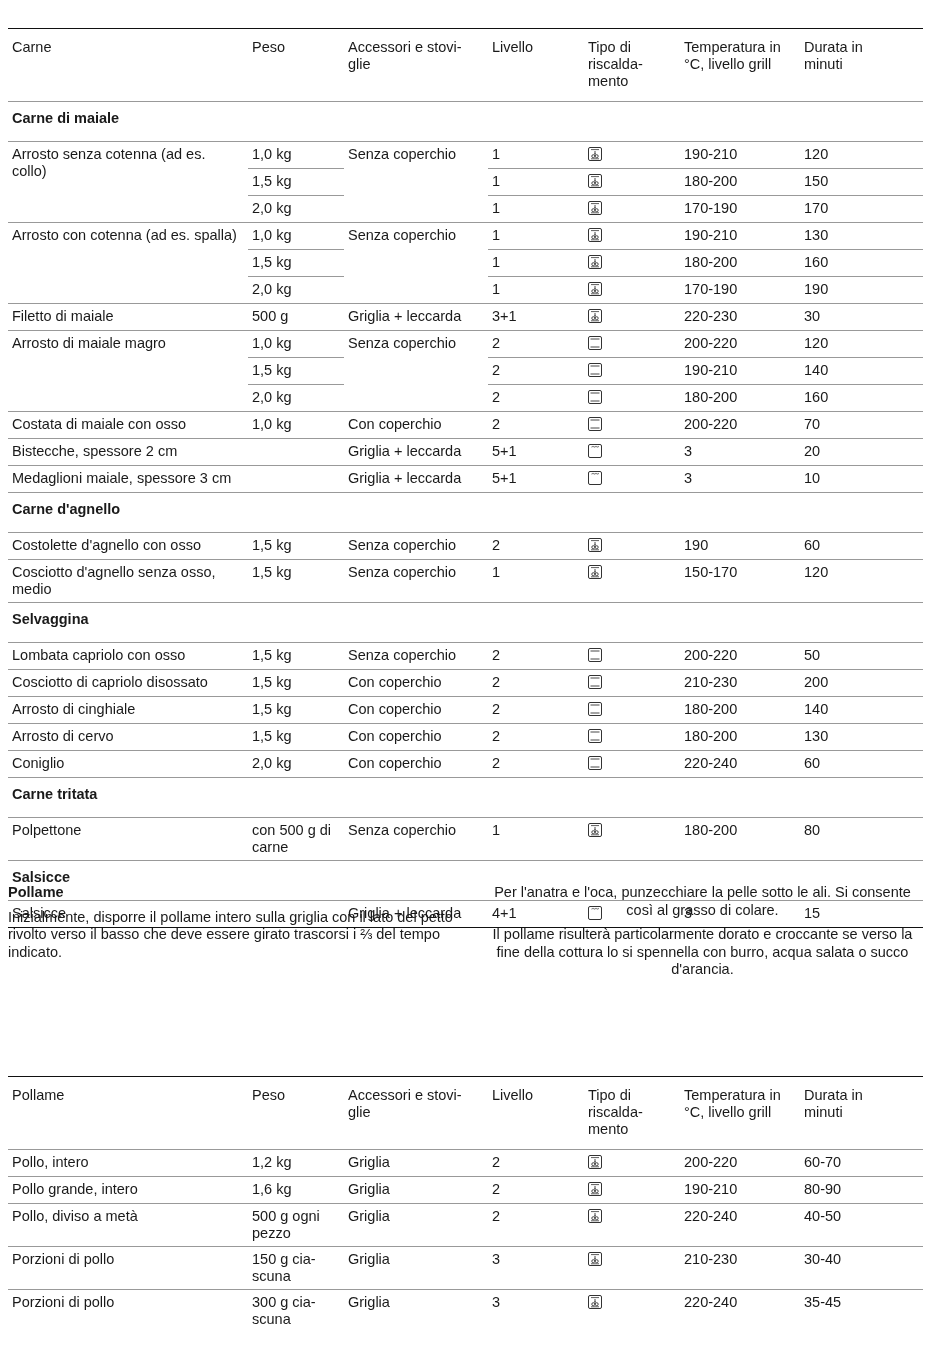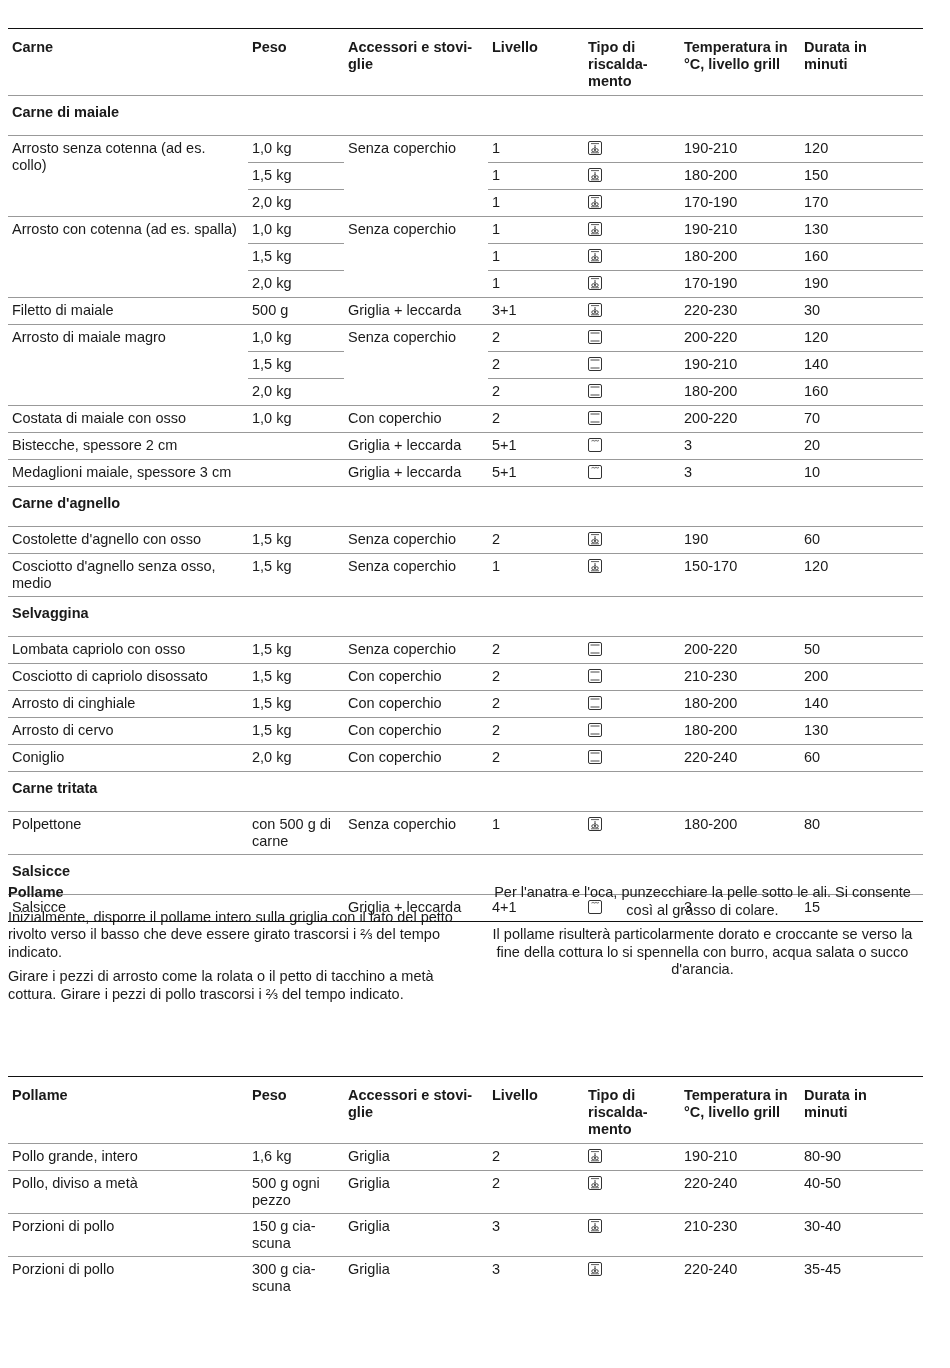--- a/index.html
+++ b/index.html
@@ -2,21 +2,21 @@
 <html><head>
 <meta charset="utf-8">
 <style>
   html, body { margin: 0; padding: 0; background: #ffffff; }
   body {
     width: 950px; height: 1368px; position: relative; overflow: hidden;
     font-family: "Liberation Sans", sans-serif; color: #1a1a1a; font-size: 14.5px;
   }
   .tbl { position: absolute; left: 8px; width: 915px; border-collapse: collapse; table-layout: fixed; }
   .tbl th, .tbl td { padding: 0 4px; vertical-align: top; text-align: left; line-height: 17px; }
-  .tbl thead th { font-weight: bold; border-top: 1.5px solid #111; padding-top: 10px; padding-bottom: 2px; height: 54px; }
+  .tbl thead th { font-weight: normal; border-top: 1.5px solid #111; padding-top: 10px; padding-bottom: 8px; height: 54px; }
   .tbl td { padding-top: 4px; padding-bottom: 4px; }
   .tbl tr.sec td { font-weight: bold; border-top: 1.5px solid #999; padding-top: 8px; padding-bottom: 14px; }
   .tbl tr.row > td { border-top: 1.5px solid #999; }
   .tbl tr.sub > td.line { border-top: 1.5px solid #999; }
   .tbl tr.last > td { border-bottom: 1.5px solid #111; }
   col.c1 { width: 240px; } col.c2 { width: 96px; } col.c3 { width: 144px; }
   col.c4 { width: 96px; } col.c5 { width: 96px; } col.c6 { width: 120px; } col.c7 { width: 123px; }
   .ico { display: inline-block; width: 14px; height: 14px; border: 1px solid #333; border-radius: 2px; position: relative; top: 1px; box-sizing: border-box; }
   .ico svg { position: absolute; left: 0; top: 0; width: 12px; height: 12px; }
   .notes { position: absolute; top: 884px; font-size: 14.5px; line-height: 17.5px; }
@@ -361,21 +361,20 @@
             </svg></span></td>
       <td>3</td>
       <td>15</td>
     </tr>
   </tbody>
 </table>
 
 <div class="notes" style="left:8px; width:445px;">
   <p class="h">Pollame</p>
   <p>Inizialmente, disporre il pollame intero sulla griglia con il lato del petto rivolto verso il basso che deve essere girato trascorsi i ⅔ del tempo indicato.</p>
-  <p>Girare i pezzi di arrosto come la rolata o il petto di tacchino a metà cottura. Girare i pezzi di pollo trascorsi i ⅔ del tempo indicato.</p>
 </div>
 <div class="notes" style="left:480px; width:445px;text-align:center;">
   <p>Per l'anatra e l'oca, punzecchiare la pelle sotto le ali. Si consente così al grasso di colare.</p>
   <p>Il pollame risulterà particolarmente dorato e croccante se verso la fine della cottura lo si spennella con burro, acqua salata o succo d'arancia.</p>
 </div>
 
 <table class="tbl" style="top:1076px;">
   <colgroup>
       <col class="c1">
       <col class="c2">
@@ -391,20 +390,36 @@
       <th>Peso</th>
       <th>Accessori e stovi-<br>glie</th>
       <th>Livello</th>
       <th>Tipo di<br>riscalda-<br>mento</th>
       <th>Temperatura in<br>°C, livello grill</th>
       <th>Durata in<br>minuti</th>
     </tr>
   </thead>
   <tbody>
     <tr class="row">
+      <td>Pollo, intero</td>
+      <td>1,2 kg</td>
+      <td>Griglia</td>
+      <td>2</td>
+      <td><span class="ico"><svg viewBox="0 0 12 12">
+              <path d="M2 1.8 Q3 1 4 1.8 Q5 1 6 1.8 Q7 1 8 1.8 Q9 1 10 1.8" fill="none" stroke="#333" stroke-width="0.8"></path>
+              <line x1="6" y1="3" x2="6" y2="6" stroke="#333" stroke-width="0.9"></line>
+              <circle cx="4.3" cy="8.2" r="1.5" fill="none" stroke="#333" stroke-width="0.9"></circle>
+              <circle cx="7.7" cy="8.2" r="1.5" fill="none" stroke="#333" stroke-width="0.9"></circle>
+              <circle cx="6" cy="6" r="0.8" fill="#333"></circle>
+              <line x1="2" y1="10.8" x2="10" y2="10.8" stroke="#333" stroke-width="0.8"></line>
+            </svg></span></td>
+      <td>200-220</td>
+      <td>60-70</td>
+    </tr>
+    <tr class="row">
       <td>Pollo grande, intero</td>
       <td>1,6 kg</td>
       <td>Griglia</td>
       <td>2</td>
       <td><span class="ico"><svg viewBox="0 0 12 12">
               <path d="M2 1.8 Q3 1 4 1.8 Q5 1 6 1.8 Q7 1 8 1.8 Q9 1 10 1.8" fill="none" stroke="#333" stroke-width="0.8"></path>
               <line x1="6" y1="3" x2="6" y2="6" stroke="#333" stroke-width="0.9"></line>
               <circle cx="4.3" cy="8.2" r="1.5" fill="none" stroke="#333" stroke-width="0.9"></circle>
               <circle cx="7.7" cy="8.2" r="1.5" fill="none" stroke="#333" stroke-width="0.9"></circle>
               <circle cx="6" cy="6" r="0.8" fill="#333"></circle>

